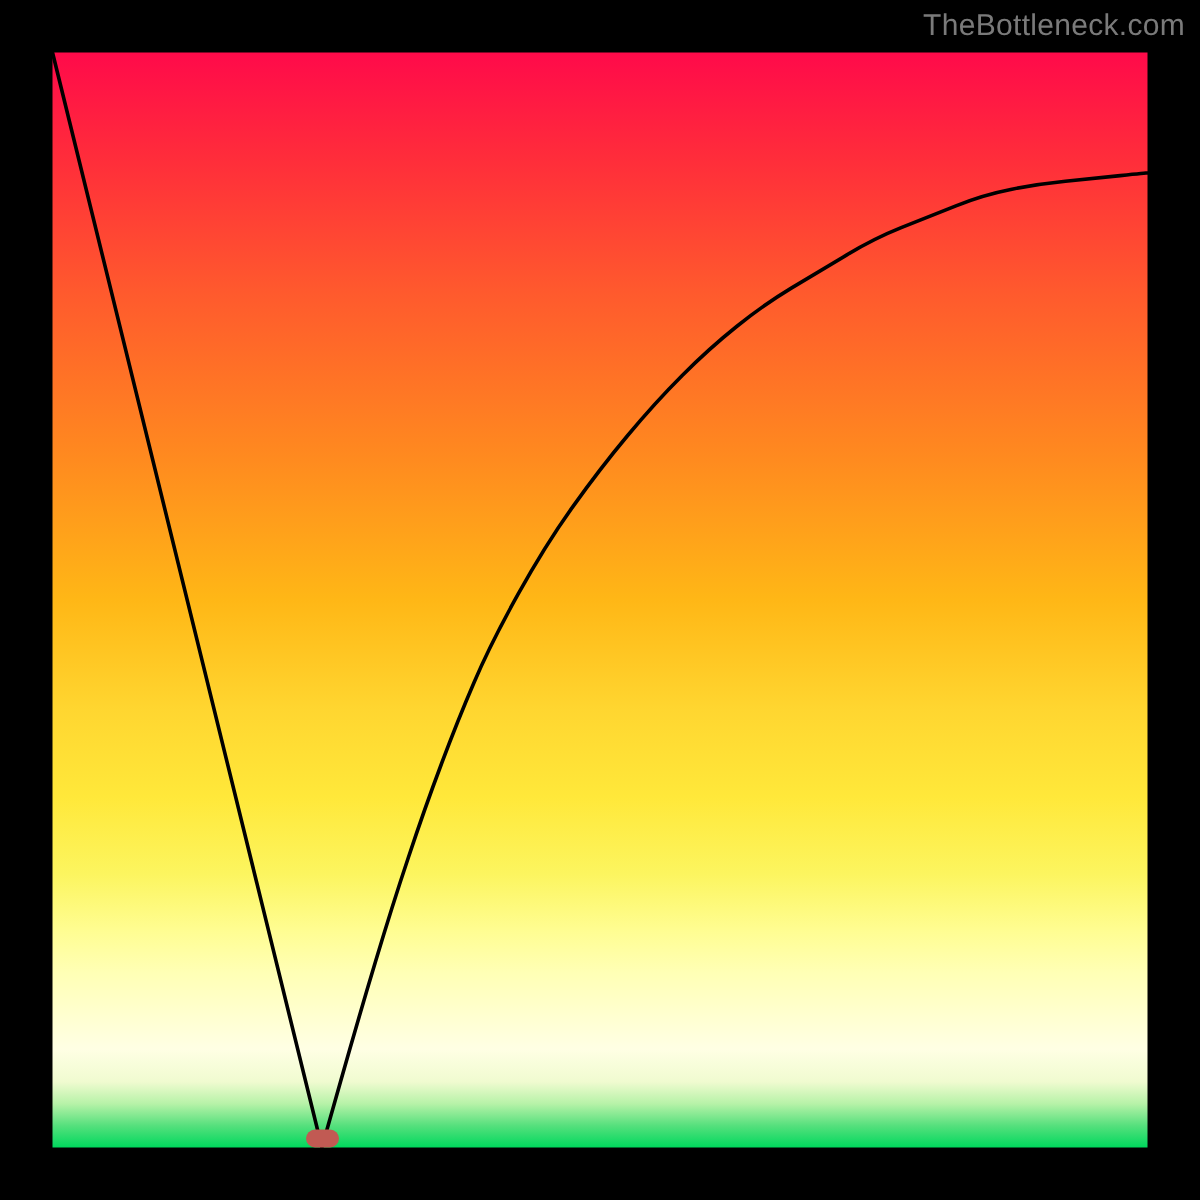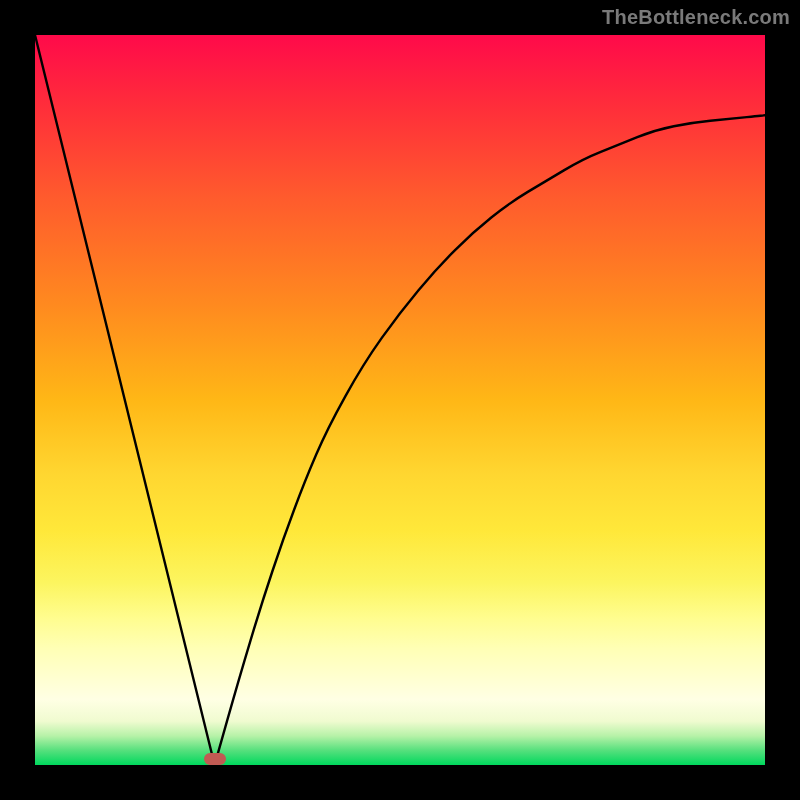--- a/index.html
+++ b/index.html
@@ -45,21 +45,21 @@
         #56e07d 98%,
         #00d85d 100%
       );
   }
   .watermark {
     position: absolute;
     top: 6px;
     right: 10px;
     color: #7a7a7a;
     font-size: 20px;
-    font-weight: 700;
+    font-weight: 400;
     letter-spacing: 0.2px;
     user-select: none;
   }
   .curve-svg {
     position: absolute;
     top: 0;
     left: 0;
     width: 730px;
     height: 730px;
     overflow: visible;

